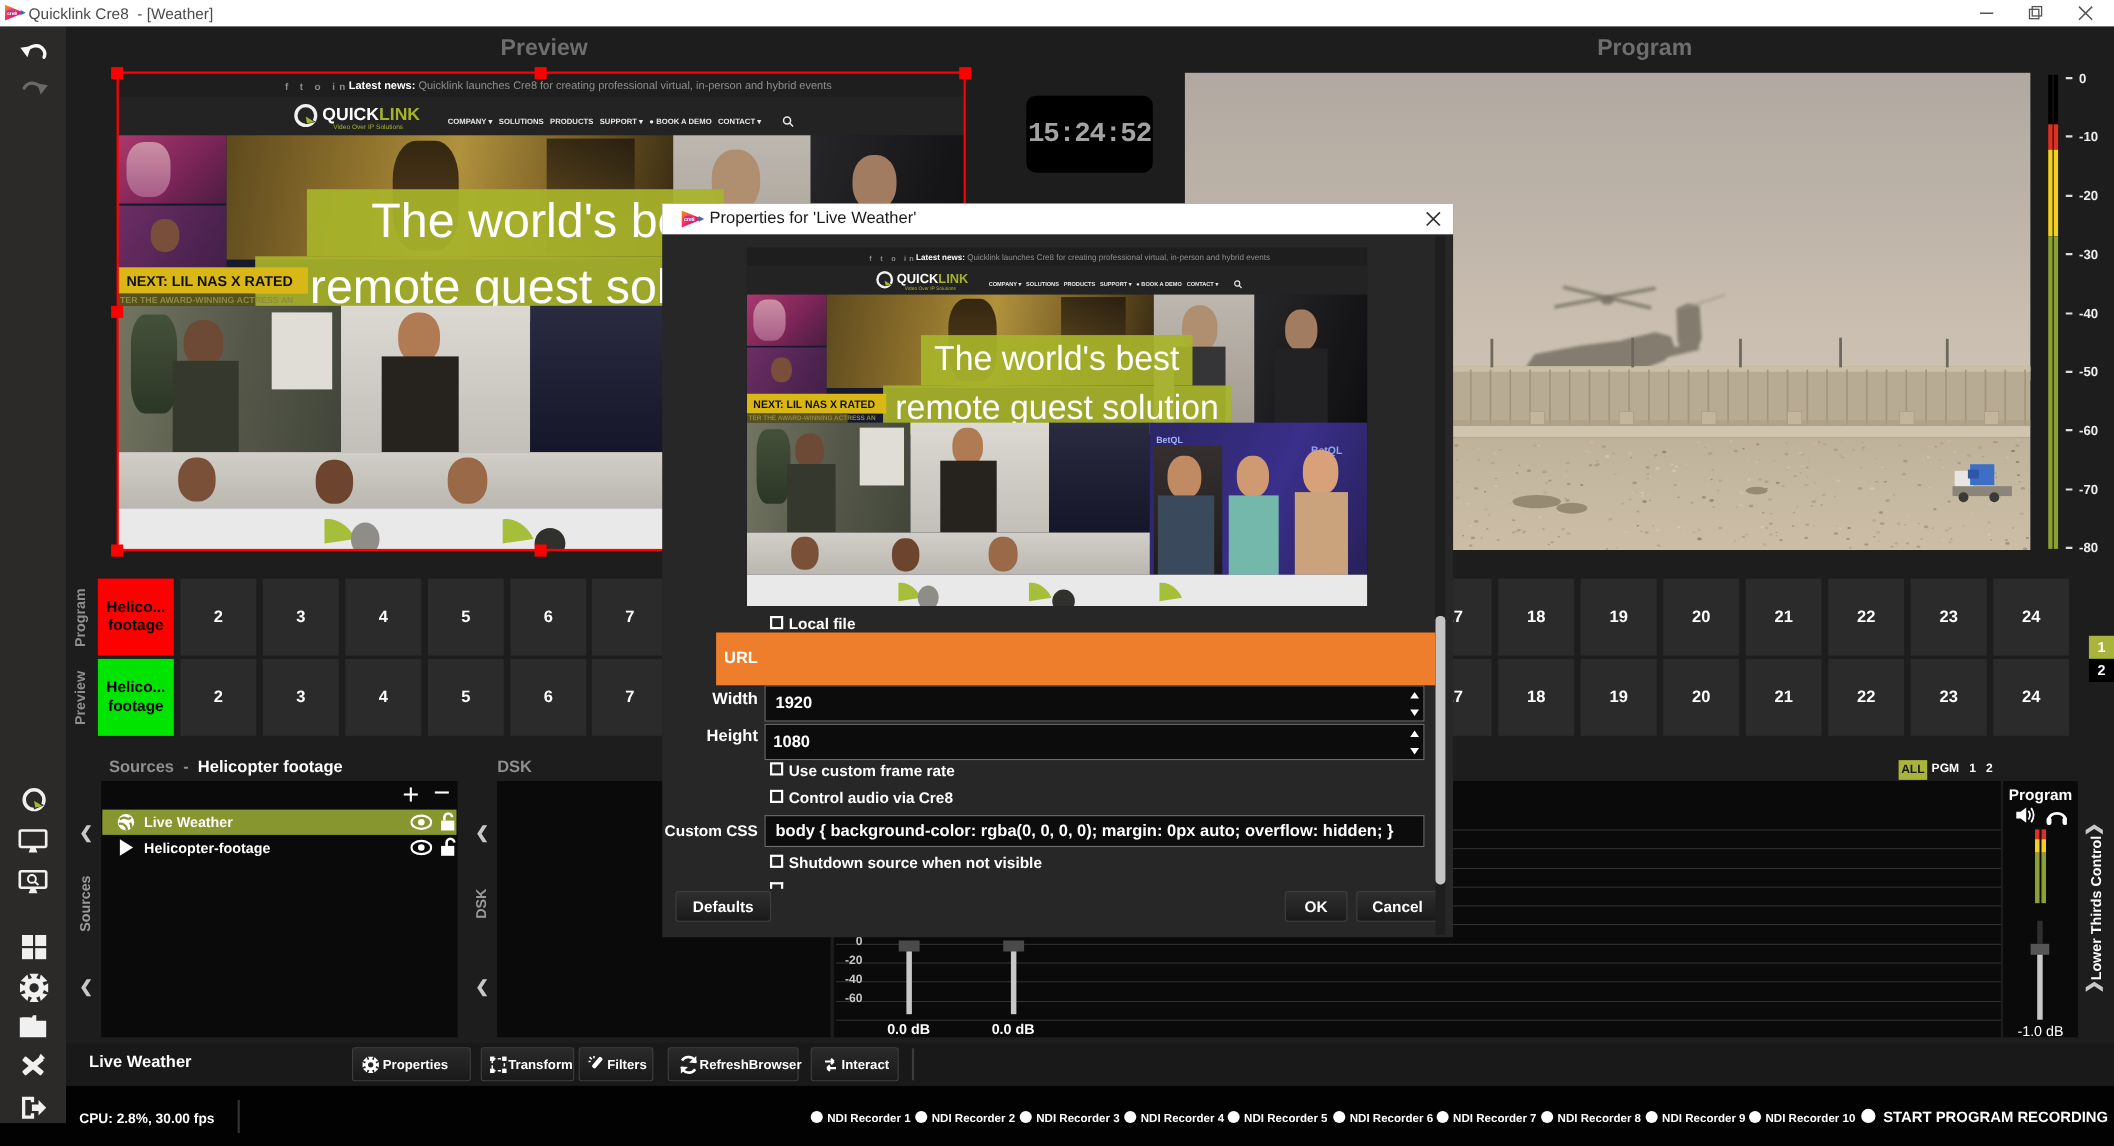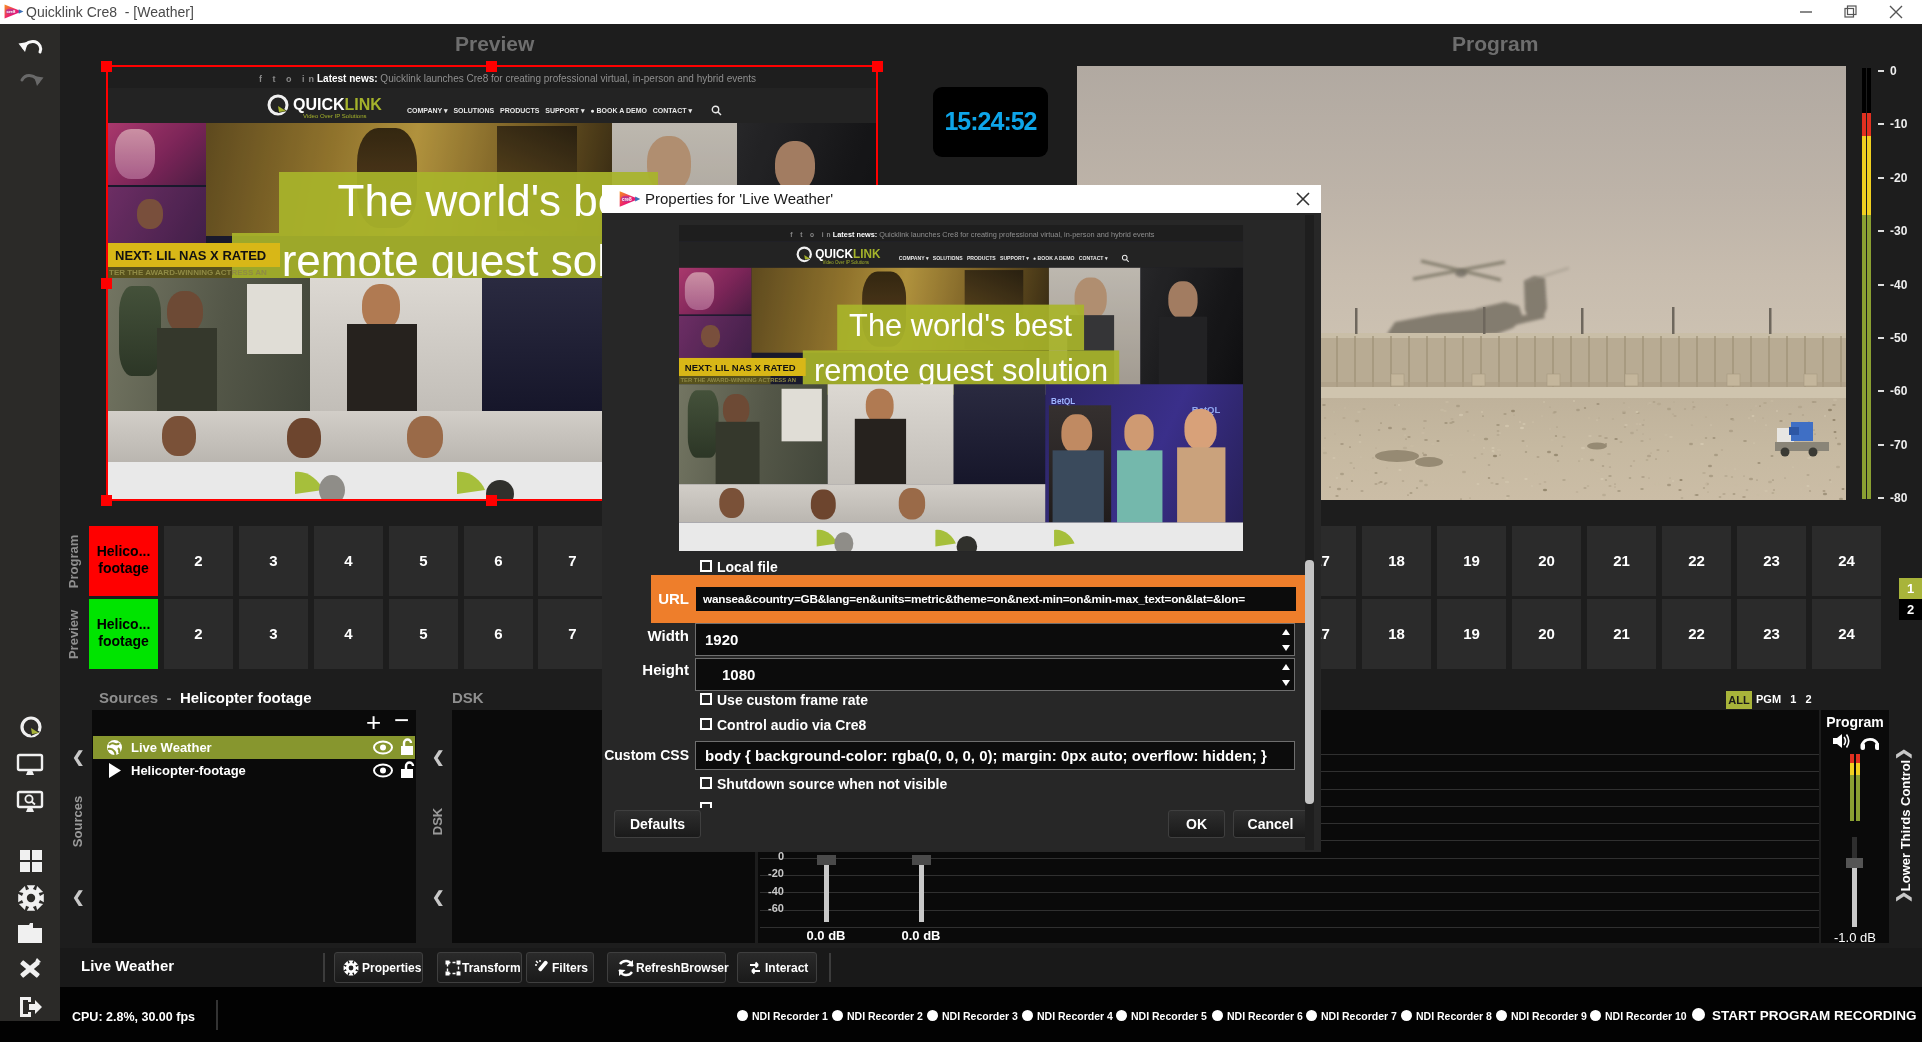--- a/index.html
+++ b/index.html
@@ -209,21 +209,21 @@
 </div>
   </div>
 <div class="abs" style="left:106px;top:65px;width:772px;height:436px;border:2px solid #f00;z-index:3"></div>
 <div class="abs" style="left:101px;top:61px;width:11px;height:11px;background:#f00;z-index:3"></div>
 <div class="abs" style="left:486px;top:61px;width:11px;height:11px;background:#f00;z-index:3"></div>
 <div class="abs" style="left:872px;top:61px;width:11px;height:11px;background:#f00;z-index:3"></div>
 <div class="abs" style="left:101px;top:278px;width:11px;height:11px;background:#f00;z-index:3"></div>
 <div class="abs" style="left:101px;top:495px;width:11px;height:11px;background:#f00;z-index:3"></div>
 <div class="abs" style="left:486px;top:495px;width:11px;height:11px;background:#f00;z-index:3"></div>
 <div class="abs" style="left:933px;top:87px;width:115px;height:70px;background:#000;border-radius:9px;z-index:2">
- <div class="abs" style="left:0;top:20px;width:115px;text-align:center;color:#0ea5e9;font-family:Liberation Sans, sans-serif;font-weight:bold;font-size:25px;letter-spacing:-1px">15:24:52</div>
+ <div class="abs" style="left:0;top:20px;width:115px;text-align:center;color:#a3a3a3;font-family:Liberation Mono, monospace;font-weight:bold;font-size:25px;letter-spacing:-1px">15:24:52</div>
 </div>
 
 <svg class="abs" style="left:1077px;top:66px;z-index:1" width="769" height="434" viewBox="0 0 769 434">
  <defs>
   <linearGradient id="sky" x1="0" y1="0" x2="0" y2="1">
    <stop offset="0" stop-color="#b1a9a1"></stop>
         <stop offset="0.45" stop-color="#bdb3a8"></stop>
    <stop offset="0.75" stop-color="#c7bcae"></stop>
         <stop offset="1" stop-color="#cdc2b2"></stop>
   </linearGradient>
@@ -1026,21 +1026,21 @@
 
 <div class="abs" style="left:1889px;top:710px;width:33px;height:233px;background:#1d1d1d;z-index:2">
  <div class="carr" style="left:10px;top:35px;transform:rotate(90deg)">❮</div>
  <div class="carr" style="left:10px;top:178px;transform:rotate(90deg)">❮</div>
  <div class="vlab" style="left:-56px;top:108px;width:145px;color:#fff">Lower Thirds Control</div>
 </div>
 
 <div id="toolbar">
  <div class="abs" style="left:21px;top:9px;color:#fff;font-weight:bold;font-size:15px">Live Weather</div>
  <div class="abs" style="left:263px;top:5px;width:2px;height:29px;background:#3c3c3c"></div>
- <div class="tbtn" style="left:274px;width:89px">
+ <div class="tbtn" style="left:260px;width:108px">
   <svg class="abs" style="left:8px;top:7px" width="16" height="16" viewBox="0 0 16 16">
         <path d="M5.5 0.6 L10.5 0.6 L9.1 2.9 L10.8 3.6 L11.5 1.0 L15.0 4.5 L12.4 5.2 L13.1 6.9 L15.4 5.5 L15.4 10.5 L13.1 9.1 L12.4 10.8 L15.0 11.5 L11.5 15.0 L10.8 12.4 L9.1 13.1 L10.5 15.4 L5.5 15.4 L6.9 13.1 L5.2 12.4 L4.5 15.0 L1.0 11.5 L3.6 10.8 L2.9 9.1 L0.6 10.5 L0.6 5.5 L2.9 6.9 L3.6 5.2 L1.0 4.5 L4.5 1.0 L5.2 3.6 L6.9 2.9 Z" fill="#fff"></path>
         <circle cx="8" cy="8" r="2.4" fill="#222"></circle>
       </svg>
   <span style="position:absolute;left:27px;top:8px">Properties</span>
     </div>
  <div class="tbtn" style="left:377px;width:85px">
   <svg class="abs" style="left:7px;top:7px" width="16" height="16" viewBox="0 0 16 16">
         <rect x="2.5" y="2.5" width="11" height="11" fill="none" stroke="#fff" stroke-width="1.4" stroke-dasharray="3 2"></rect>
         <rect x="0.5" y="0.5" width="4" height="4" fill="#fff"></rect>
@@ -1172,25 +1172,24 @@
   <path d="M332 8 C344 6, 356 16, 360 26 L332 30 Z" fill="#a6bf3b"></path>
   <ellipse cx="45" cy="26" rx="13" ry="15" fill="#8f8d88"></ellipse>
   <circle cx="213" cy="30" r="14" fill="#30302c"></circle>
  </svg>
 </div>
  </div>
  <div class="cbox" style="left:98px;top:375px"></div>
  <div class="dlabel" style="left:115px;top:374px;font-size:14px">Local file</div>
  <div class="abs" style="left:49px;top:390px;width:654px;height:48px;background:#ee7e2b"></div>
  <div class="dlabel" style="left:0;top:405px;width:87px;text-align:right">URL</div>
- <div class="dfield" style="left:94px;top:402px;width:600px;height:24px;border:none;line-height:24px;padding-left:7px;font-size:11.8px;letter-spacing:-0.25px">wansea&amp;country=GB&amp;lang=en&amp;units=metric&amp;theme=on&amp;next-min=on&amp;min-max_text=on&amp;lat=&amp;lon=</div>
  <div class="dlabel" style="left:0;top:442px;width:87px;text-align:right">Width</div>
  <div class="dfield" style="left:93px;top:438px;width:600px;height:33px;line-height:31px;padding-left:9px">1920</div>
  <div class="dlabel" style="left:0;top:476px;width:87px;text-align:right">Height</div>
- <div class="dfield" style="left:93px;top:473px;width:600px;height:33px;line-height:31px;padding-left:26px">1080</div>
+ <div class="dfield" style="left:93px;top:473px;width:600px;height:33px;line-height:31px;padding-left:7px">1080</div>
  <svg class="abs" style="left:678px;top:441px" width="12" height="28" viewBox="0 0 12 28">
       <path d="M2 9 L6 3 L10 9 Z" fill="#fff"></path>
       <path d="M2 19 L6 25 L10 19 Z" fill="#fff"></path>
     </svg>
  <svg class="abs" style="left:678px;top:476px" width="12" height="28" viewBox="0 0 12 28">
       <path d="M2 9 L6 3 L10 9 Z" fill="#fff"></path>
       <path d="M2 19 L6 25 L10 19 Z" fill="#fff"></path>
     </svg>
  <div class="cbox" style="left:98px;top:508px"></div>
  <div class="dlabel" style="left:115px;top:507px;font-size:14px">Use custom frame rate</div>

